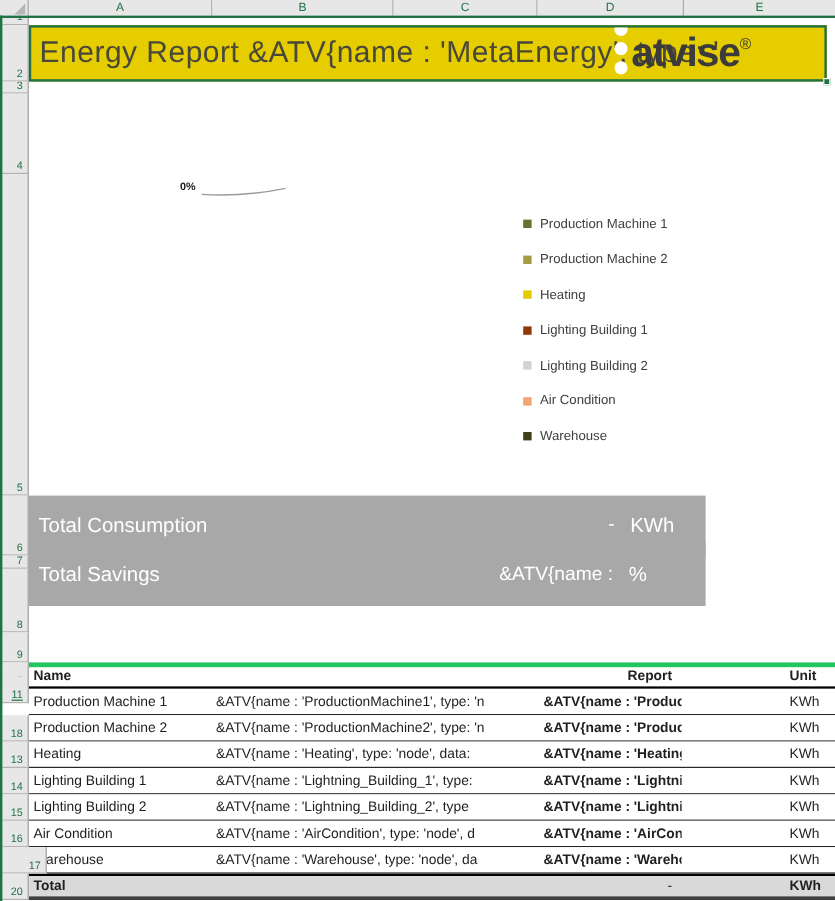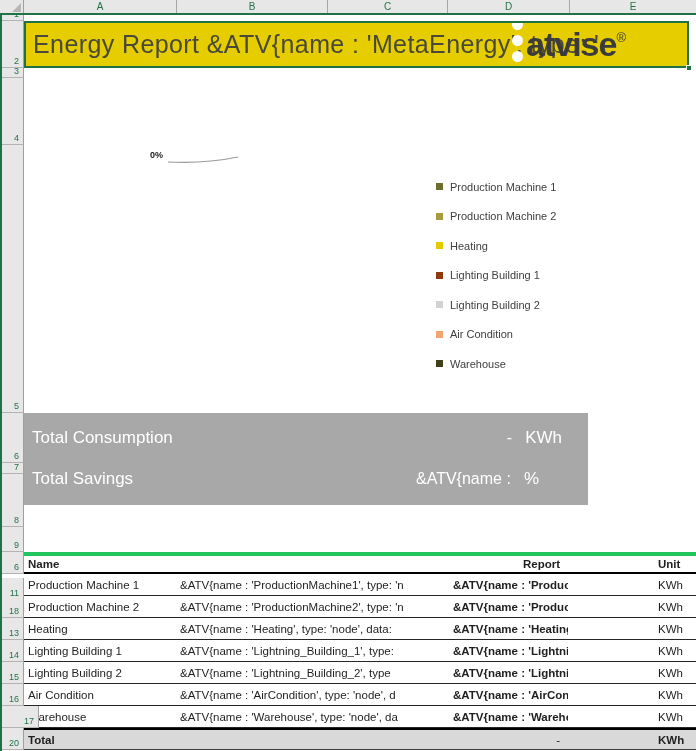--- a/index.html
+++ b/index.html
@@ -62,21 +62,21 @@
   .trow .cell { position:absolute; top:0; height:100%; display:flex; align-items:center; font-size:11.5px; color:#1f1f1f; white-space:nowrap; }
   .c-name { left:4px; }
   .c-tpl  { left:156px; width:268px; overflow:hidden; color:#333; }
   .c-val  { left:429px; width:115px; overflow:hidden; font-size:9.5px; font-weight:bold; color:#000; }
   .c-valhdr { right:136px; justify-content:flex-end; }
   .c-unit { left:594px;margin-left:40px; }
   .bold { font-weight:bold; }
   .r11 { top:574px; } .r12 { top:596px; } .r13 { top:618px; } .r14 { top:640px; }
   .r15 { top:662px; } .r16 { top:684px; } .r17 { top:706px; }
   .trow.data { border-bottom:1px solid #262626; }
-  .ttotal { top:728px; background:#d9d9d9; border-top:2px solid #000; border-bottom:1px solid #404040; }
+  .ttotal { top:728px; background:#d9d9d9; border-top:2px solid #000; border-bottom:3px solid #404040; }
 </style>
 </head>
 <body>
 
 <div class="sheet">
 
   <div class="corner">
       <div class="tri"></div>
     </div>
   <div class="ch" style="left:24px;width:153px;">A</div>
@@ -90,21 +90,21 @@
   <div class="rh" style="top:13px;height:8px;">1</div>
   <div class="rh" style="top:21px;height:47px;">2</div>
   <div class="rh" style="top:68px;height:10px;">3</div>
   <div class="rh" style="top:78px;height:67px;">4</div>
   <div class="rh" style="top:145px;height:268px;">5</div>
   <div class="rh" style="top:413px;height:50px;">6</div>
   <div class="rh" style="top:463px;height:11px;">7</div>
   <div class="rh" style="top:474px;height:53px;">8</div>
   <div class="rh" style="top:527px;height:25px;">9</div>
   <div class="rh" style="top:552px;height:22px;">6</div>
-  <div class="rh" style="top:578px;height:22px;text-decoration:underline;">11</div>
+  <div class="rh" style="top:564px;height:22px;text-decoration:underline;">11</div>
   <div class="rh" style="top:596px;height:22px;">18</div>
   <div class="rh" style="top:618px;height:22px;">13</div>
   <div class="rh" style="top:640px;height:22px;">14</div>
   <div class="rh" style="top:662px;height:22px;">15</div>
   <div class="rh" style="top:684px;height:22px;text-align:right;">16</div>
   <div class="rh" style="top:706px;height:22px;padding-left:32px;">17</div>
   <div class="rh" style="top:728px;height:22px;">20</div>
 
   <div class="title-cell" style="background: rgb(229, 205, 0);">
     <div class="title-text">Energy Report &amp;ATV{name : 'MetaEnergy', type: '</div>

